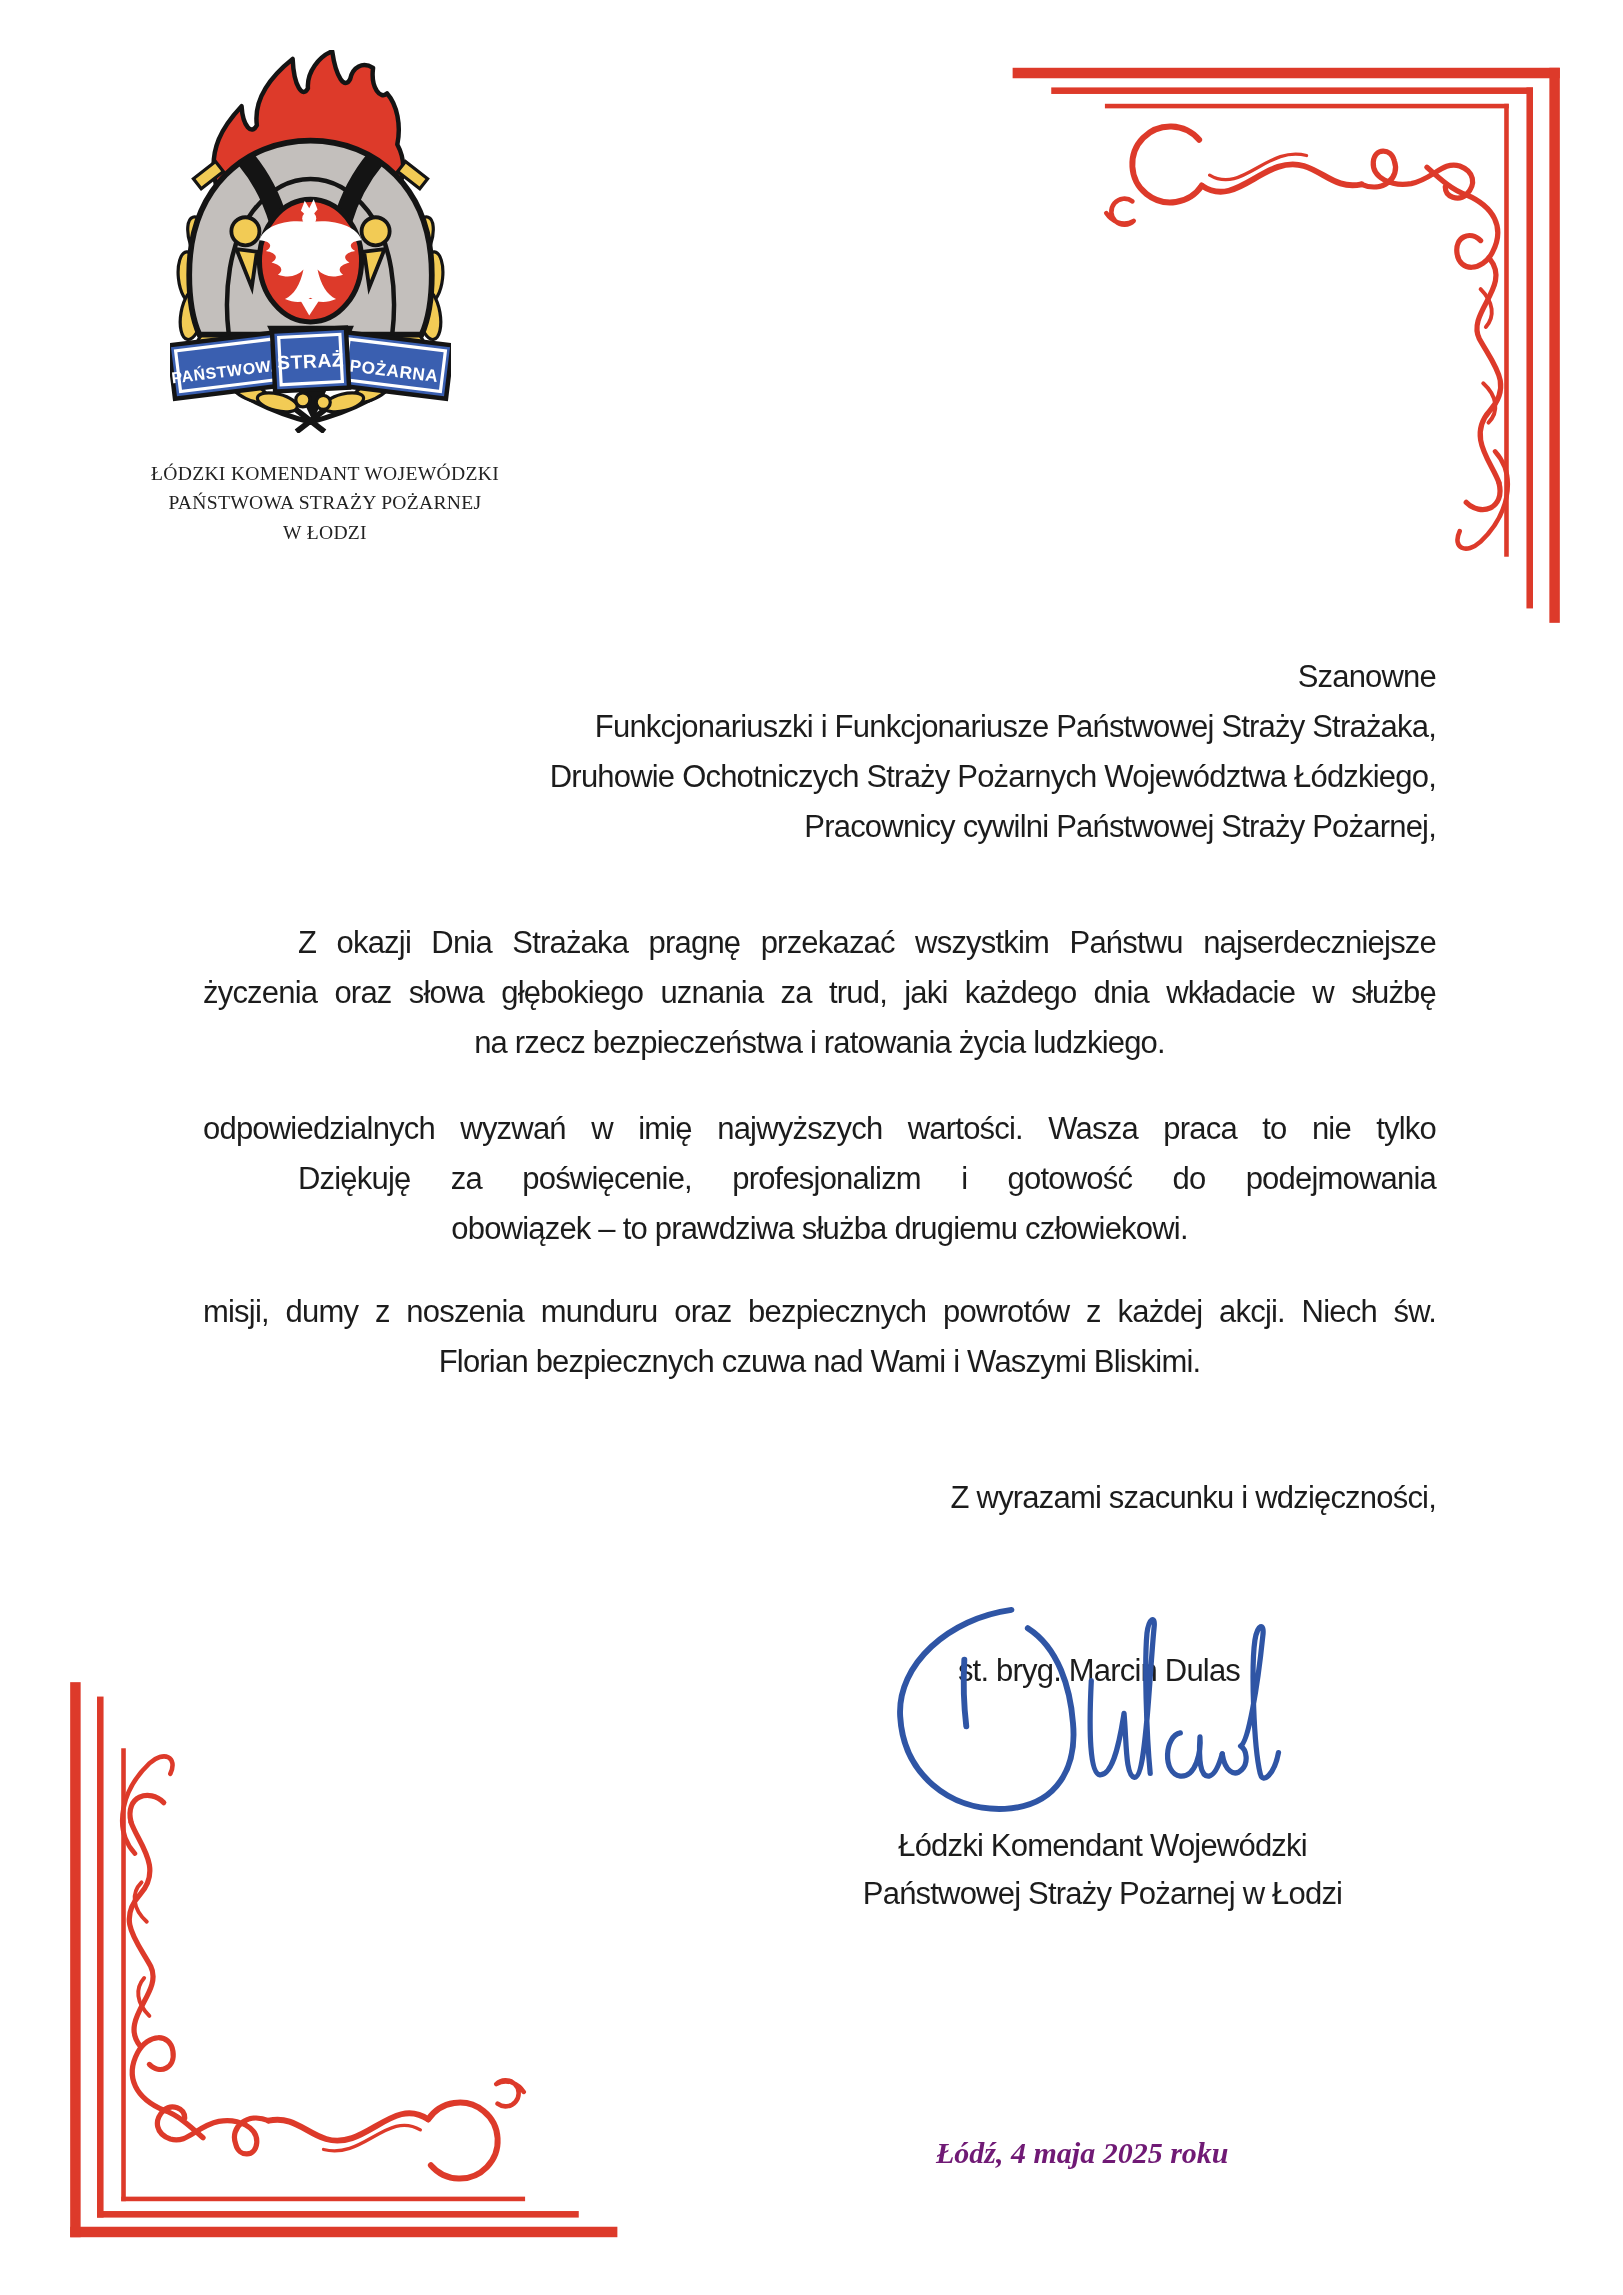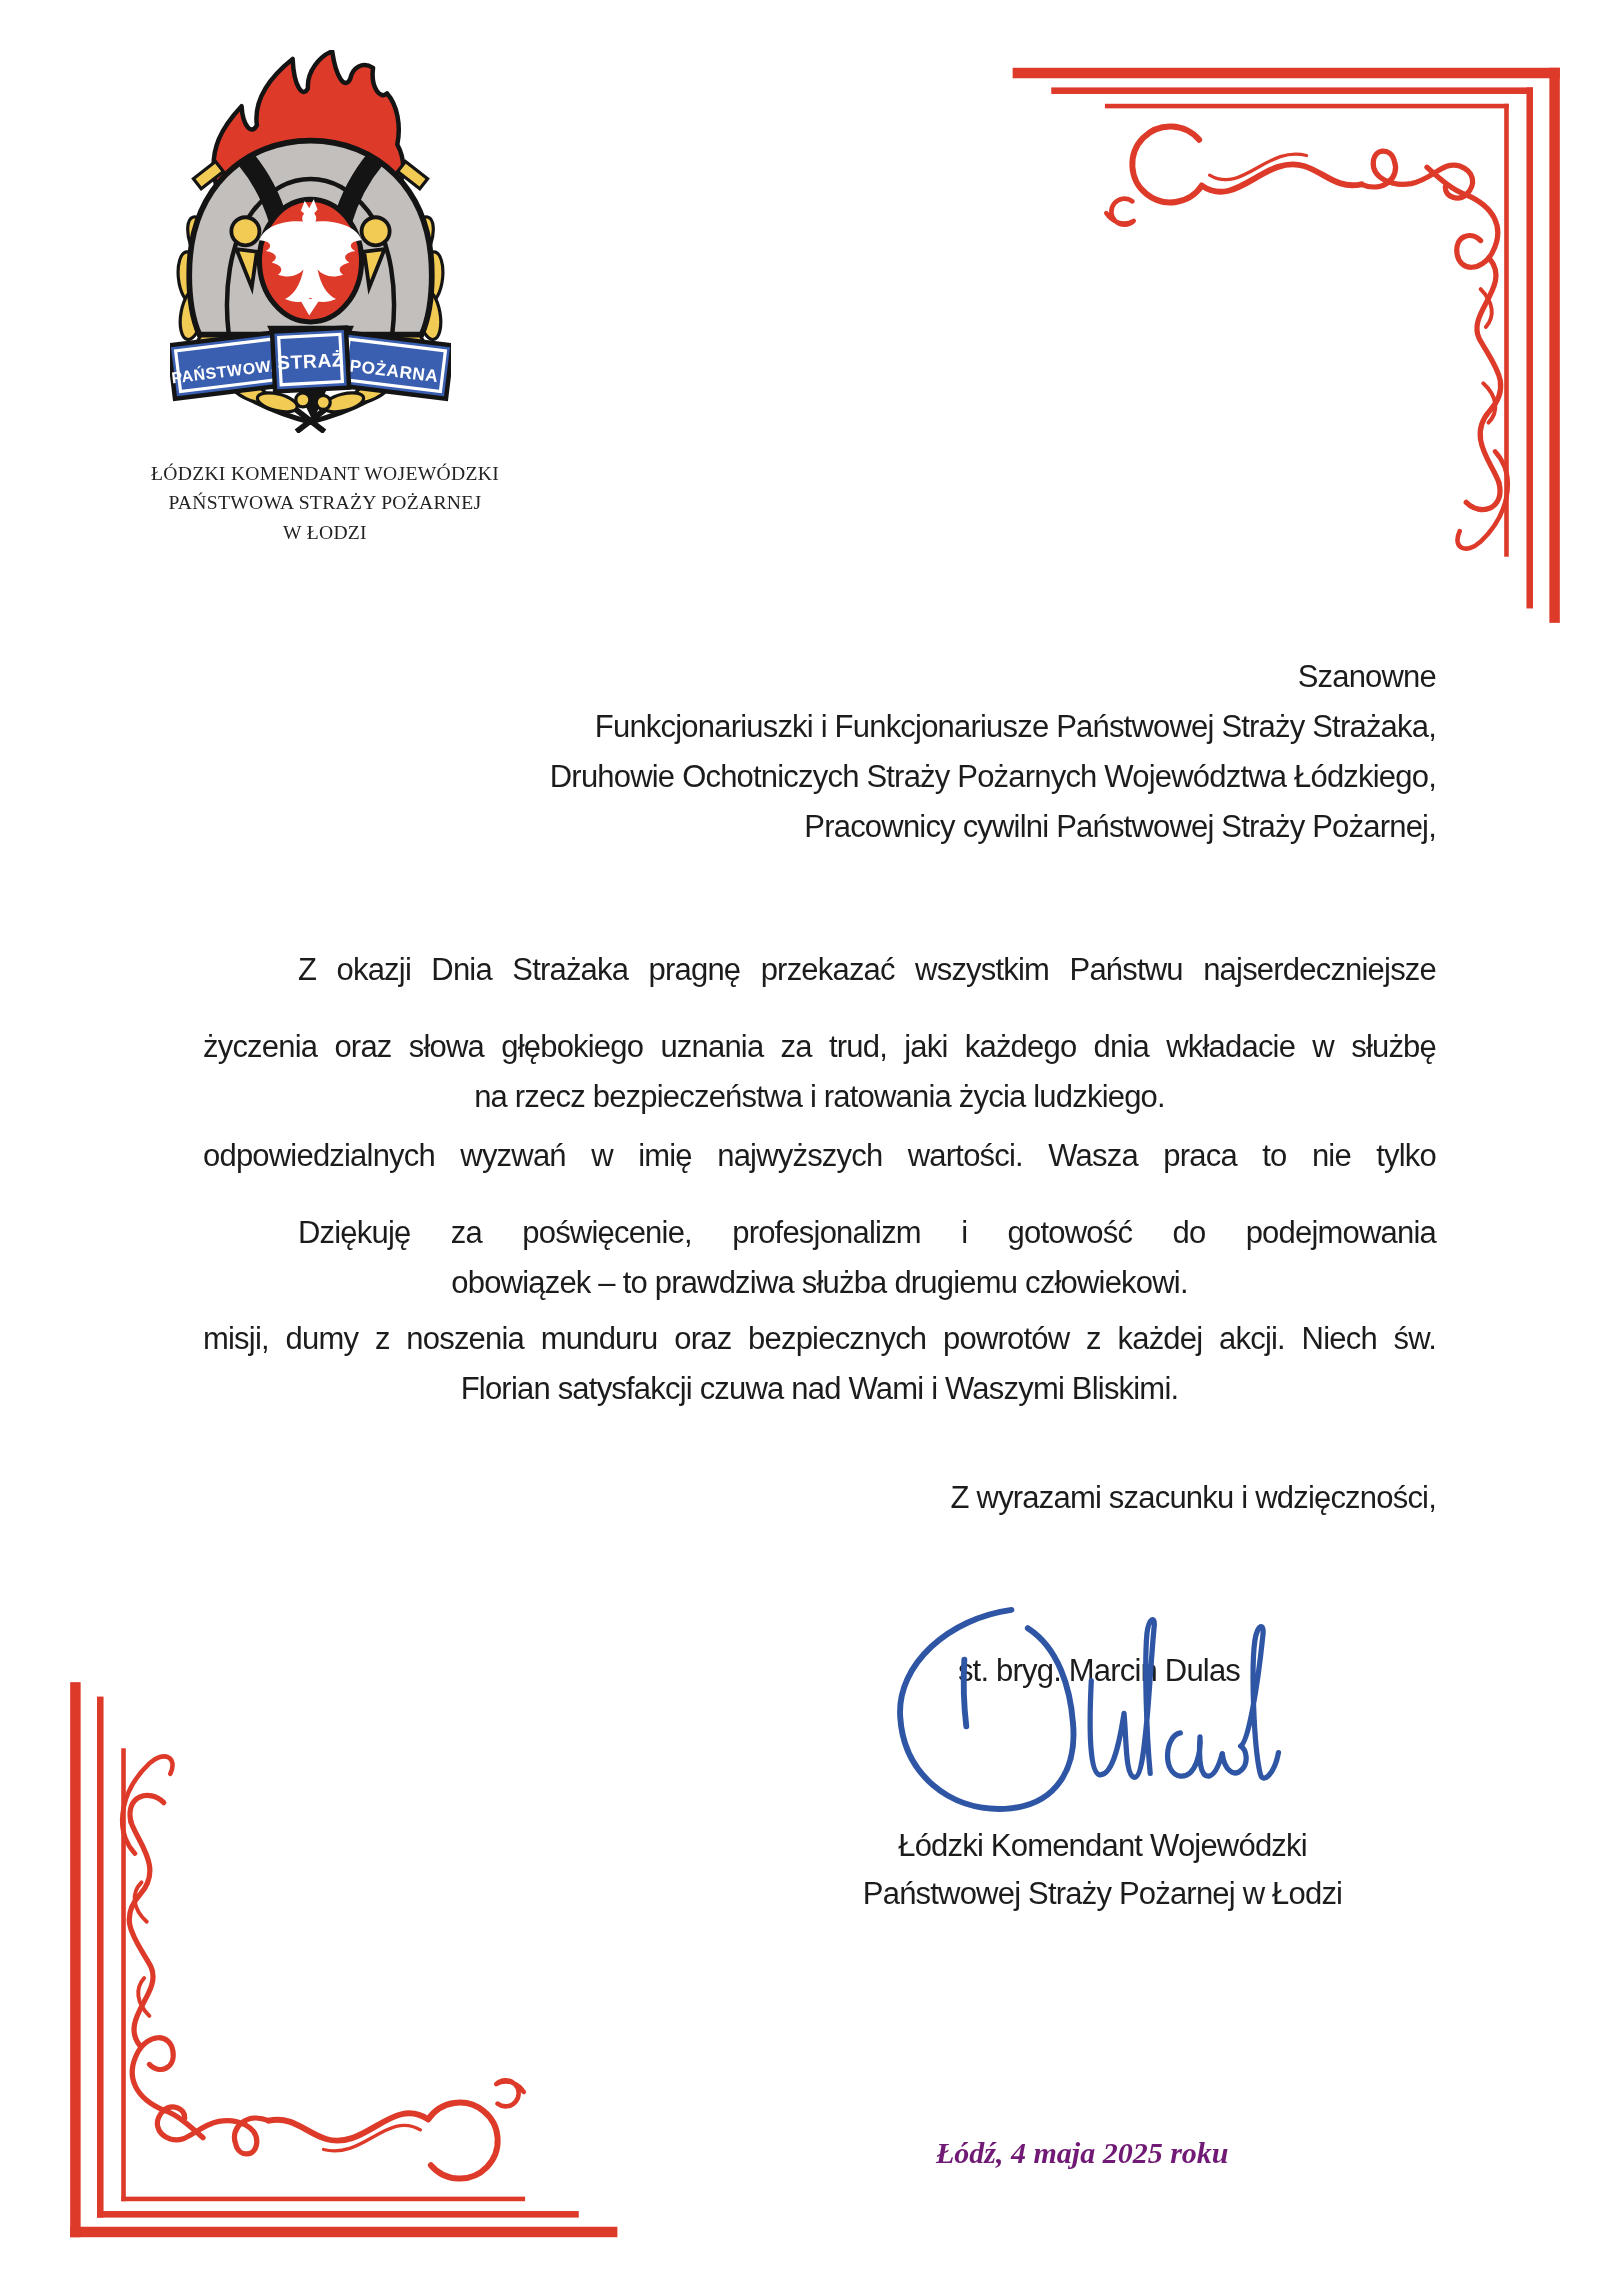--- a/index.html
+++ b/index.html
@@ -3,21 +3,21 @@
 <meta charset="utf-8">
 <style>
   html,body{margin:0;padding:0;background:#888;}
   .page{
     position:relative;width:1623px;height:2295px;background:#ffffff;
     font-family:"Liberation Sans",sans-serif;color:#1c1c1c;overflow:hidden;margin:0 auto;
   }
   
   .textcol{position:absolute;left:203px;width:1233px;}
   .bodytext{font-size:31px;letter-spacing:-0.8px;line-height:50px;}
-  .jline{text-align:justify;text-align-last:justify;white-space:nowrap0;margin-top:27px;}
+  .jline{text-align:justify;text-align-last:justify;white-space:nowrap0;}
   .lastline{text-align:center;}
   .indent{padding-left:95px;}
   .plain{text-align:right;}
   
   .institution{
     position:absolute;left:109px;top:459px;width:432px;text-align:center;
     font-family:"Liberation Serif",serif;font-size:19.6px;letter-spacing:0.3px;
     line-height:29.4px;color:#222;
   }
   .emblem{position:absolute;left:170px;top:50px;width:281px;height:383px;}
@@ -187,21 +187,21 @@
   </div>
 
   <div class="textcol bodytext" style="top:1104px">
     <div class="jline">odpowiedzialnych wyzwań w imię najwyższych wartości. Wasza praca to nie tylko</div>
     <div class="jline indent">Dziękuję za poświęcenie, profesjonalizm i gotowość do podejmowania</div>
     <div class="lastline">obowiązek – to prawdziwa służba drugiemu człowiekowi.</div>
   </div>
 
   <div class="textcol bodytext" style="top:1287px">
     <div class="jline">misji, dumy z noszenia munduru oraz bezpiecznych powrotów z każdej akcji. Niech św.</div>
-    <div class="lastline">Florian satysfakcji czuwa nad Wami i Waszymi Bliskimi.</div>
+    <div class="lastline">Florian bezpiecznych czuwa nad Wami i Waszymi Bliskimi.</div>
   </div>
 
   <div class="textcol bodytext" style="top:1473px">
     <div class="plain">Z wyrazami szacunku i wdzięczności,</div>
   </div>
 
   <div class="sig-name bodytext">st. bryg. Marcin Dulas</div>
 
   <svg class="sig-svg" viewBox="0 0 620 330" aria-hidden="true">
     <path class="sig" stroke-width="9" d="M190,12 C95,25 15,95 20,175 C25,262 95,320 180,316 C262,312 290,250 284,185 C280,132 262,70 215,40"></path>

